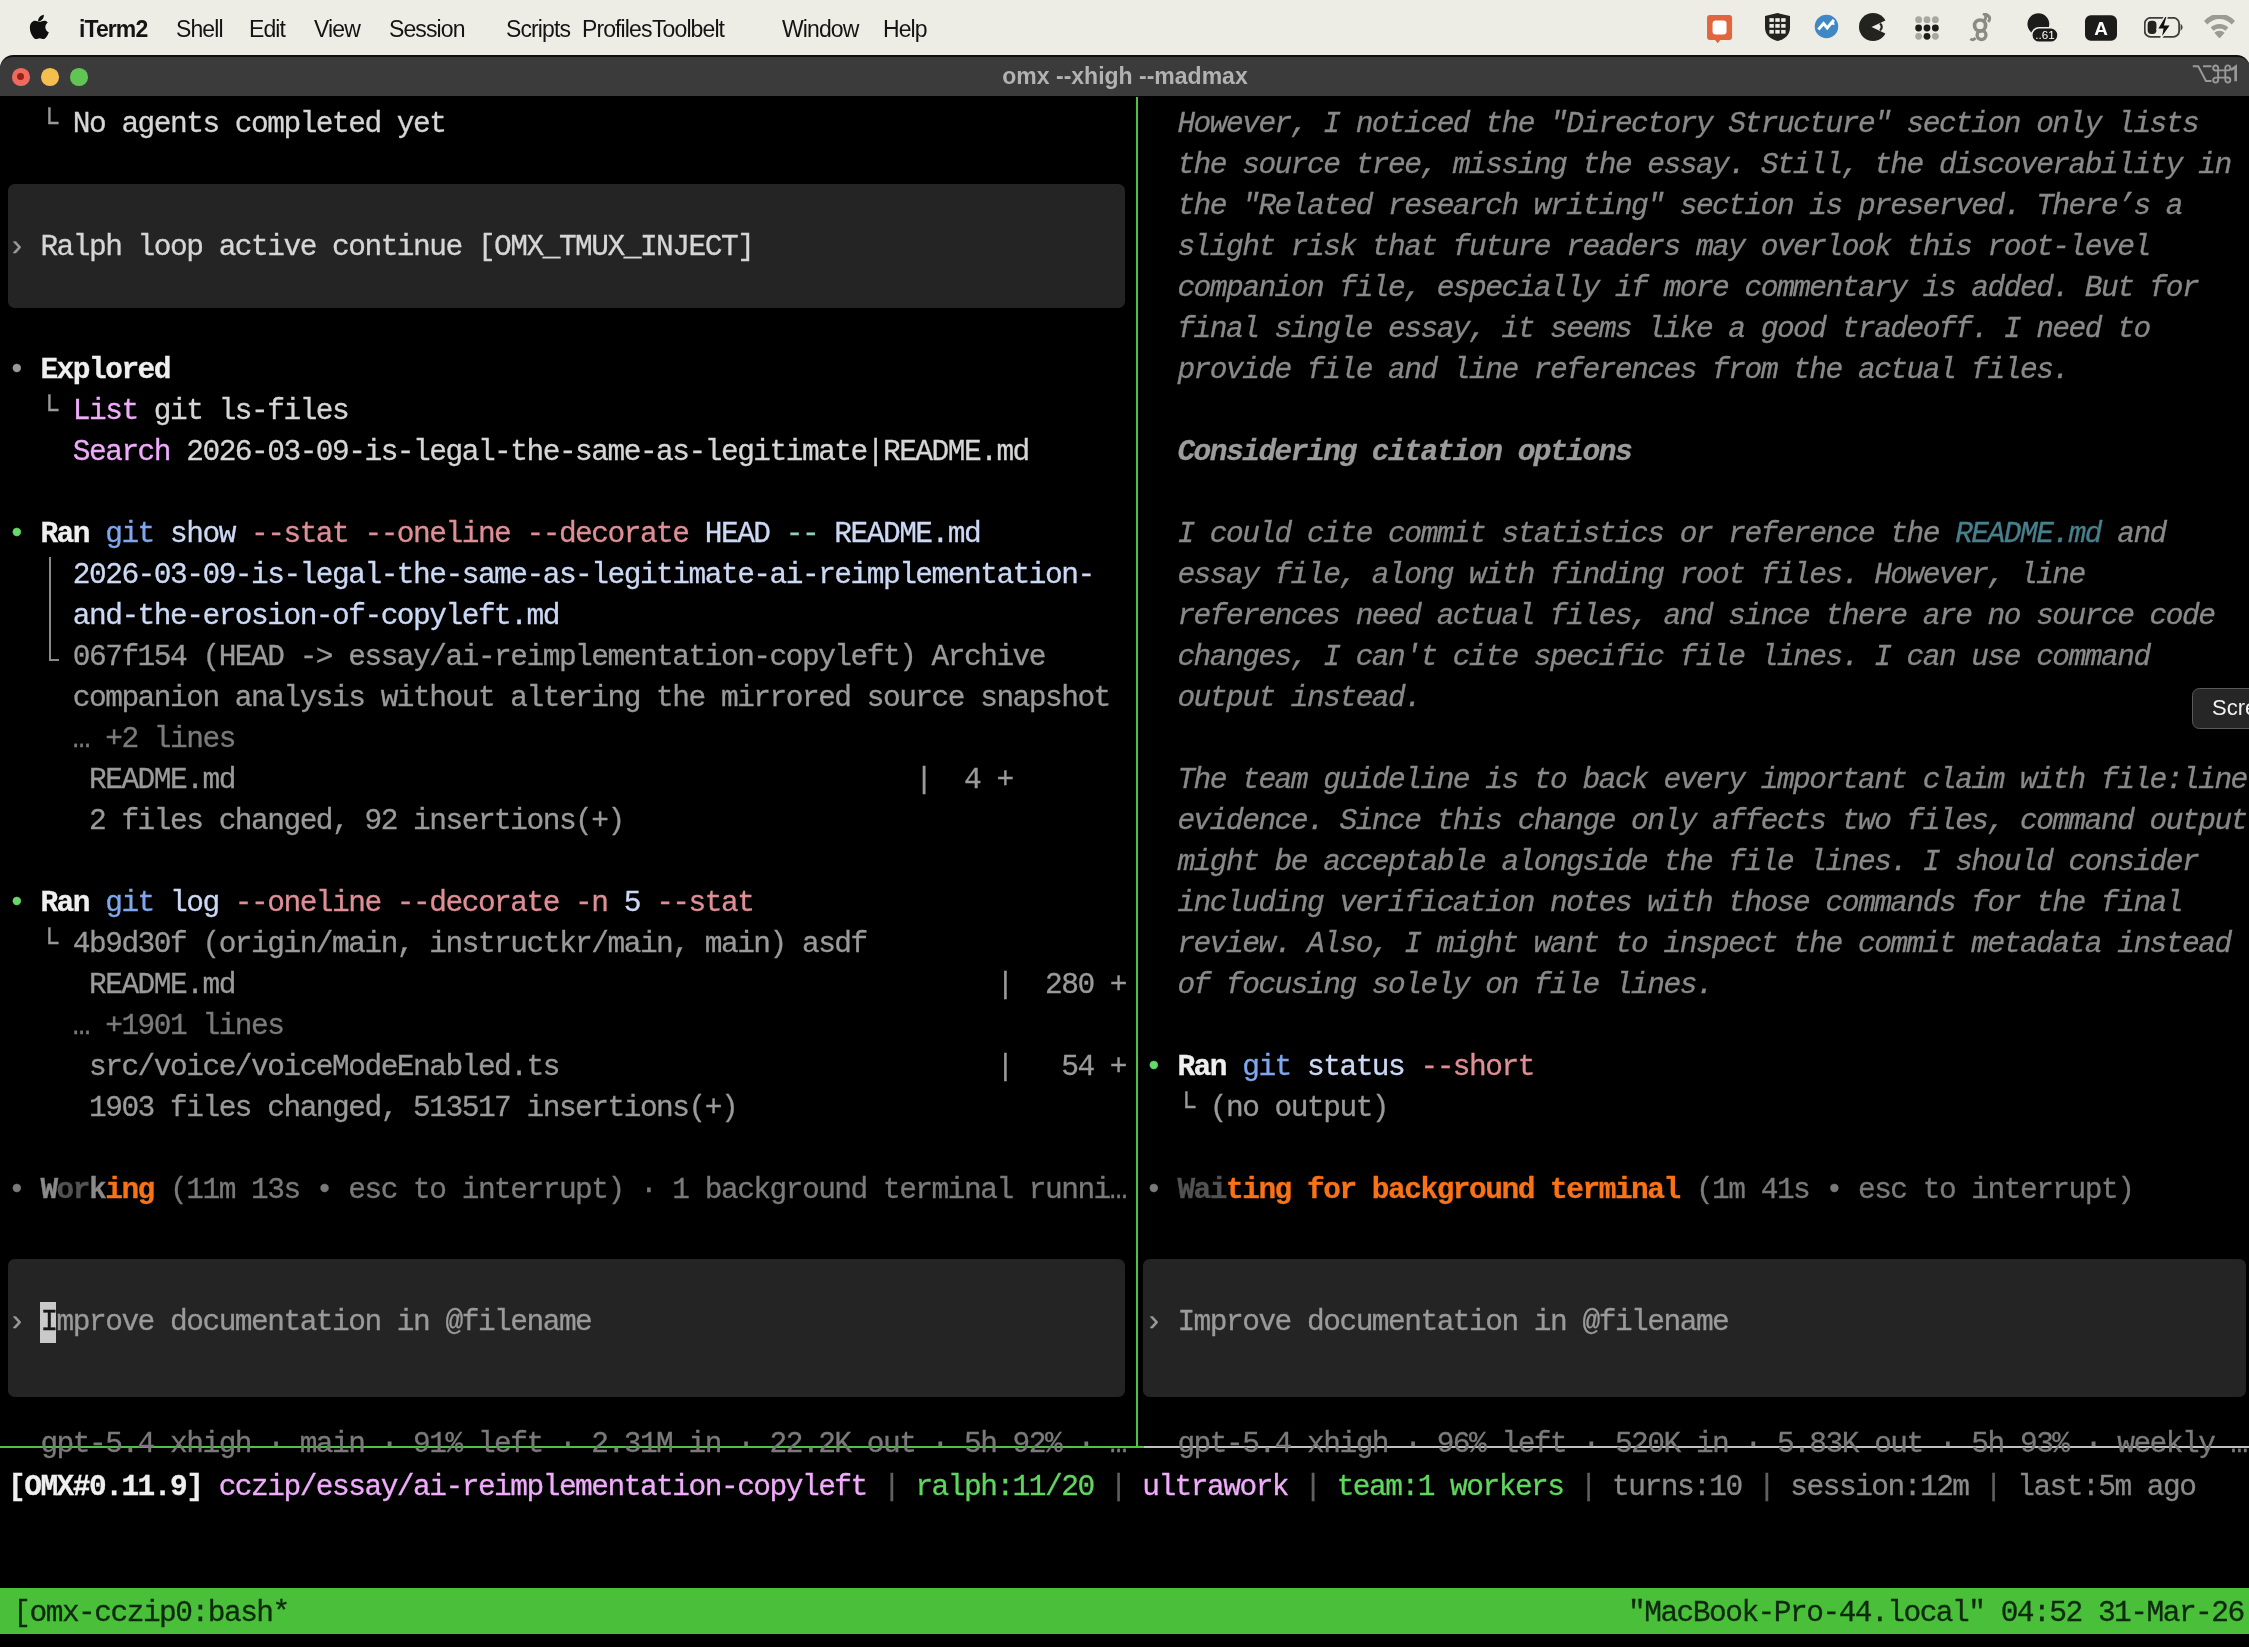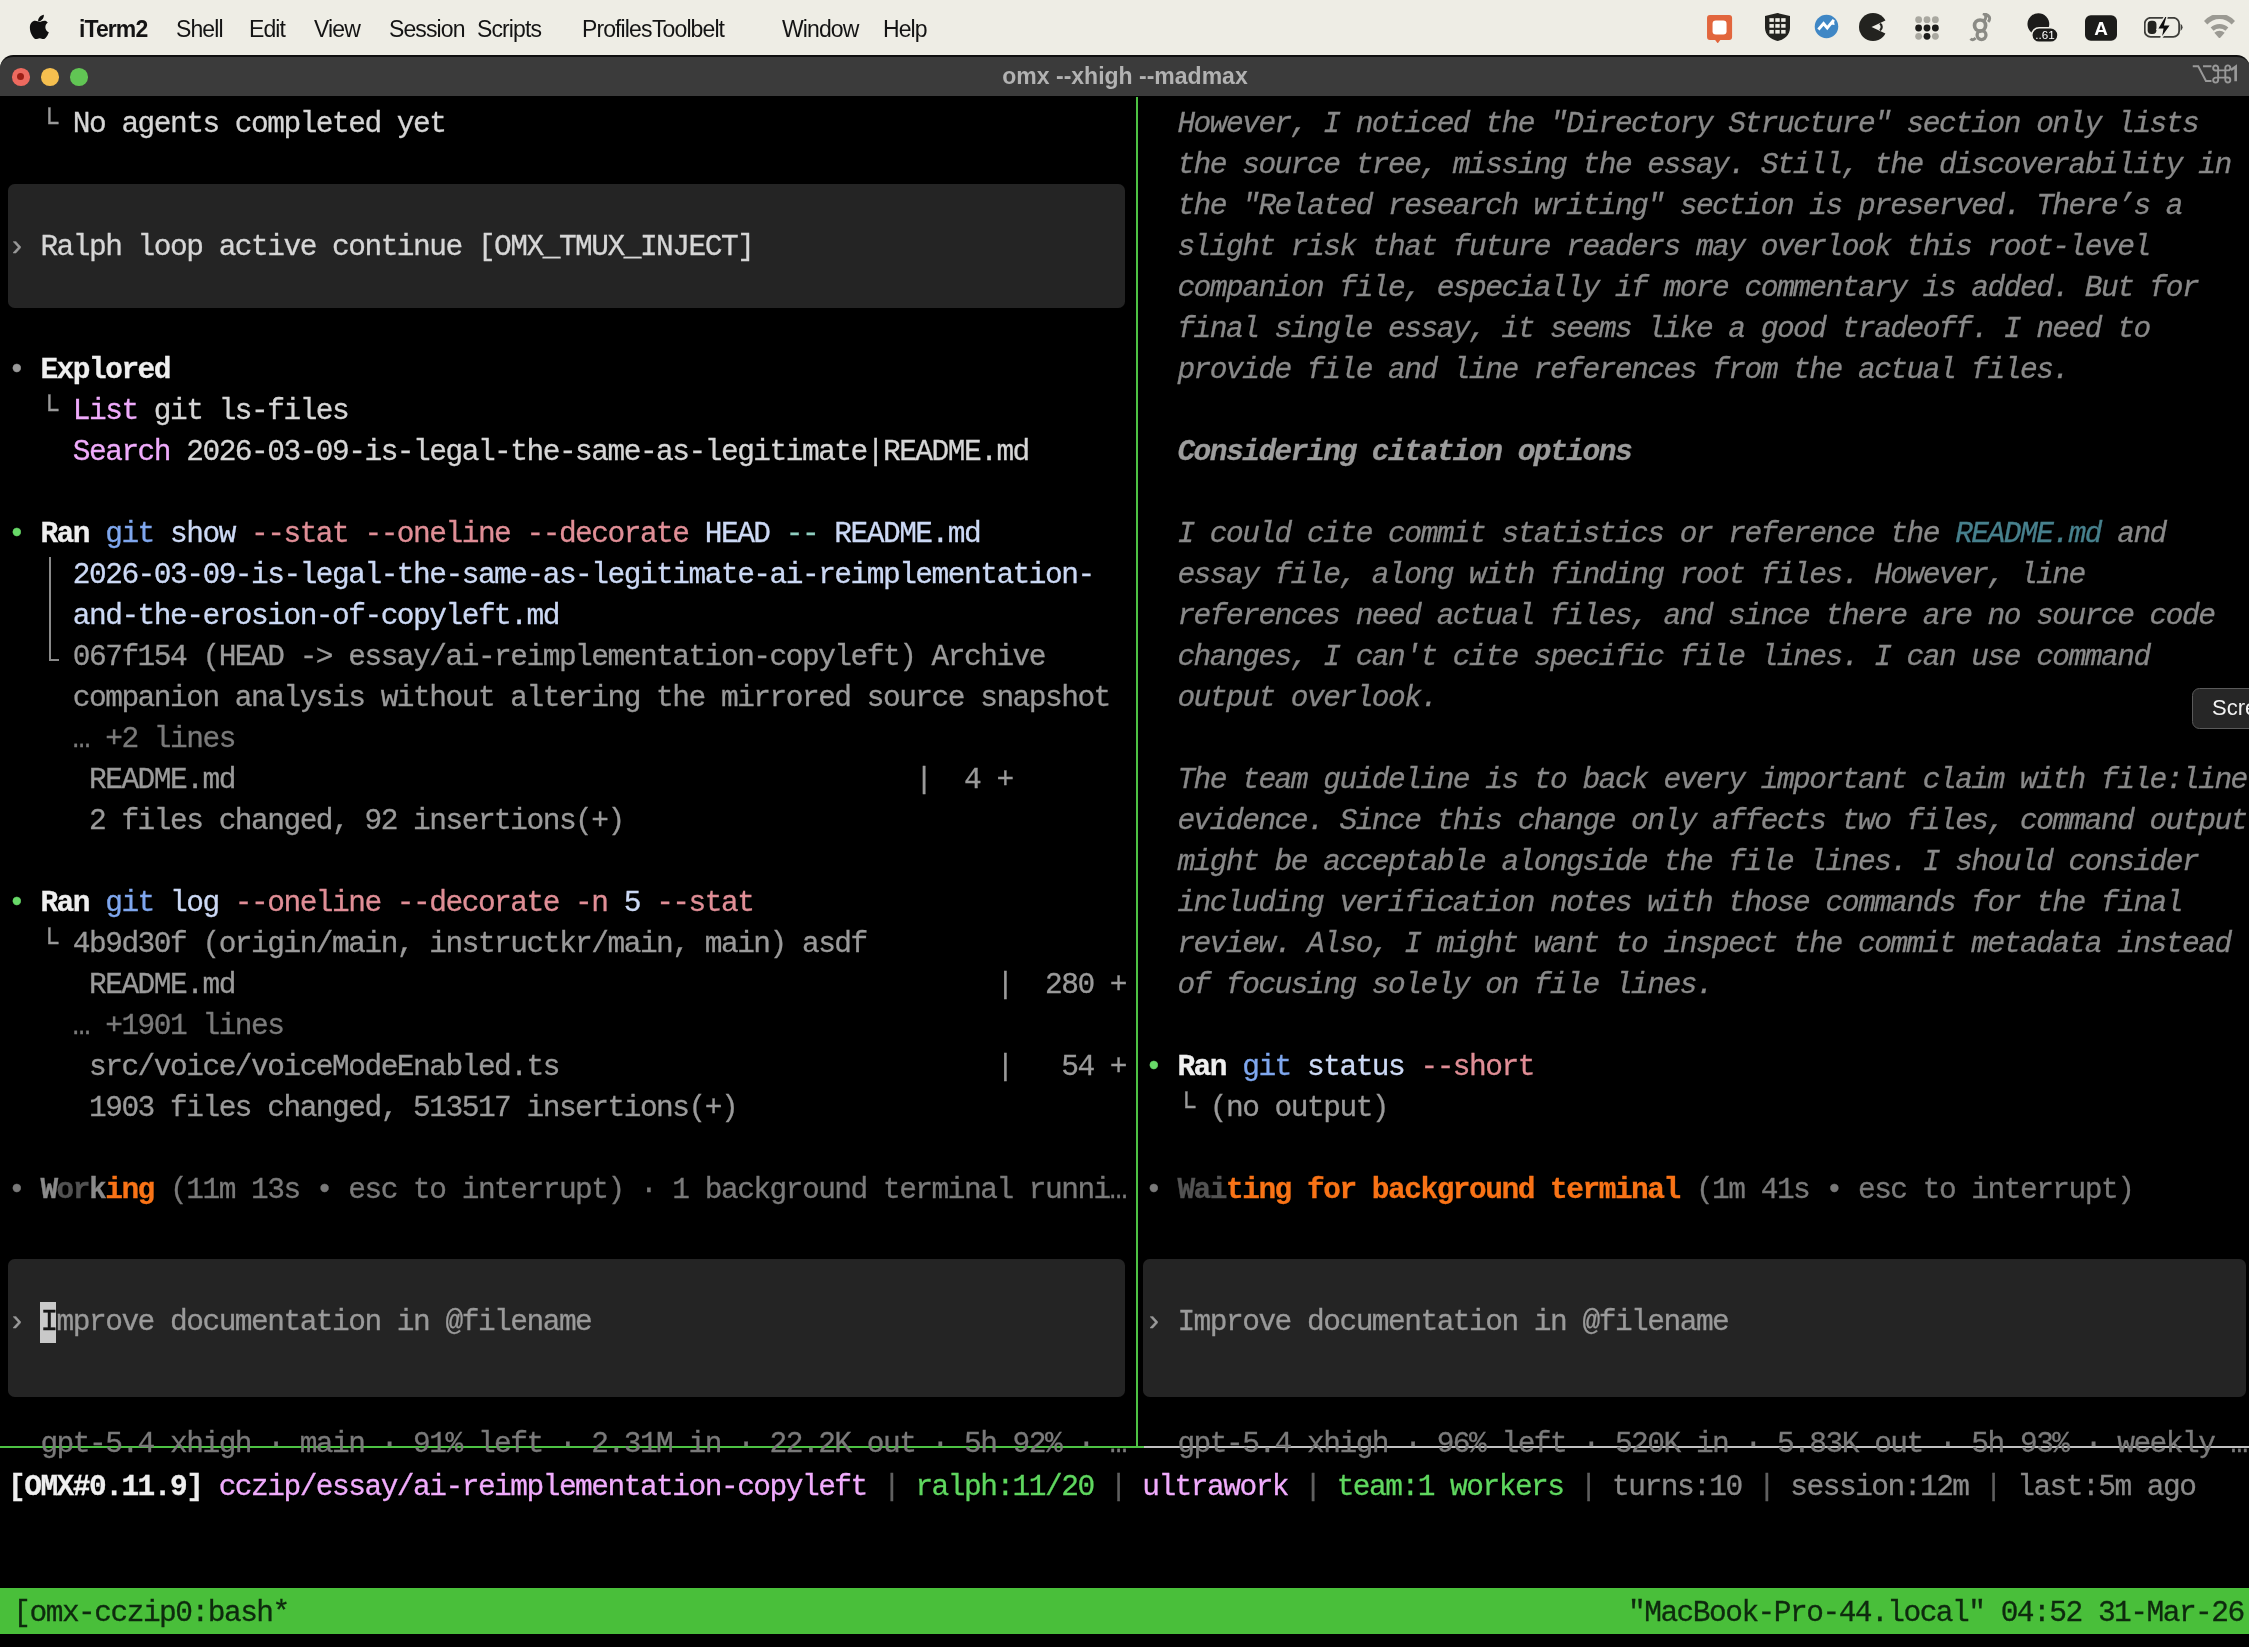--- a/index.html
+++ b/index.html
@@ -38,21 +38,21 @@
 <div id="menubar">
 <svg style="position:absolute;left:29px;top:12.5px" width="22" height="29.5" viewBox="0 0 28 36" preserveAspectRatio="none">
 <path fill="#0f0f0f" d="M19.5,9.4 c-2.8,0 -4.0,1.35 -5.8,1.35 c-1.9,0 -3.6,-1.3 -6.0,-1.3 c-3.1,0 -6.6,2.6 -6.6,8.5 c0,6.8 4.9,13.9 8.0,13.9 c1.7,0 2.4,-1.1 4.6,-1.1 c2.2,0 2.8,1.1 4.7,1.1 c2.5,0 5.8,-5.0 6.8,-8.5 c-2.7,-1.05 -4.4,-3.4 -4.4,-6.1 c0,-2.4 1.25,-4.45 3.1,-5.7 c-1.35,-1.65 -3.1,-2.15 -4.4,-2.15 z"></path>
 <path fill="#0f0f0f" d="M18.9,2.0 c0.3,2.3 -0.85,4.5 -2.2,6.0 c-1.35,1.45 -3.2,2.5 -5.1,2.4 c-0.3,-2.1 0.95,-4.35 2.2,-5.7 c1.35,-1.55 3.45,-2.7 5.1,-2.7 z"></path>
 </svg>
 <span class="mi" style="left:79px;font-weight:bold">iTerm2</span>
 <span class="mi" style="left:176px">Shell</span>
 <span class="mi" style="left:249px">Edit</span>
 <span class="mi" style="left:314px">View</span>
 <span class="mi" style="left:389px">Session</span>
-<span class="mi" style="left:477px">Scripts</span>
+<span class="mi" style="left:506px">Scripts</span>
 <span class="mi" style="left:582px">Profiles</span>
 <span class="mi" style="left:652px">Toolbelt</span>
 <span class="mi" style="left:782px">Window</span>
 <span class="mi" style="left:883px">Help</span>
 <svg style="position:absolute;left:1707px;top:14.8px" width="26.6" height="28" viewBox="0 0 36 38">
 <path fill="#e2663d" d="M4,0 h26 a4,4 0 0 1 4,4 v26 a4,4 0 0 1 -4,4 h-12 l-3.5,4.5 -3.5,-4.5 h-7 a4,4 0 0 1 -4,-4 v-26 a4,4 0 0 1 4,-4 z"></path>
 <rect x="7.5" y="7.5" width="19" height="19" rx="4.5" fill="#fff"></rect>
 </svg>
 <svg style="position:absolute;left:1765px;top:13.3px" width="25" height="28" viewBox="0 0 34 38">
 <path fill="#23231f" d="M17,0 L34,4 V20 C34,30 26,36 17,38 C8,36 0,30 0,20 V4 Z"></path>
@@ -183,21 +183,21 @@
   <span class="it">companion file, especially if more commentary is added. But for</span>
   <span class="it">final single essay, it seems like a good tradeoff. I need to</span>
   <span class="it">provide file and line references from the actual files.</span>
 
   <span class="itb">Considering citation options</span>
 
   <span class="it">I could cite commit statistics or reference the </span><span class="itc">README.md</span><span class="it"> and</span>
   <span class="it">essay file, along with finding root files. However, line</span>
   <span class="it">references need actual files, and since there are no source code</span>
   <span class="it">changes, I can't cite specific file lines. I can use command</span>
-  <span class="it">output overlook.</span>
+  <span class="it">output instead.</span>
 
   <span class="it">The team guideline is to back every important claim with file:line</span>
   <span class="it">evidence. Since this change only affects two files, command output</span>
   <span class="it">might be acceptable alongside the file lines. I should consider</span>
   <span class="it">including verification notes with those commands for the final</span>
   <span class="it">review. Also, I might want to inspect the commit metadata instead</span>
   <span class="it">of focusing solely on file lines.</span>
 
 <span class="gn">•</span> <span class="bw">Ran</span> <span class="bl">git</span> <span class="pv">status</span> <span class="pk">--short</span>
   <span class="gy">└ (no output)</span>

